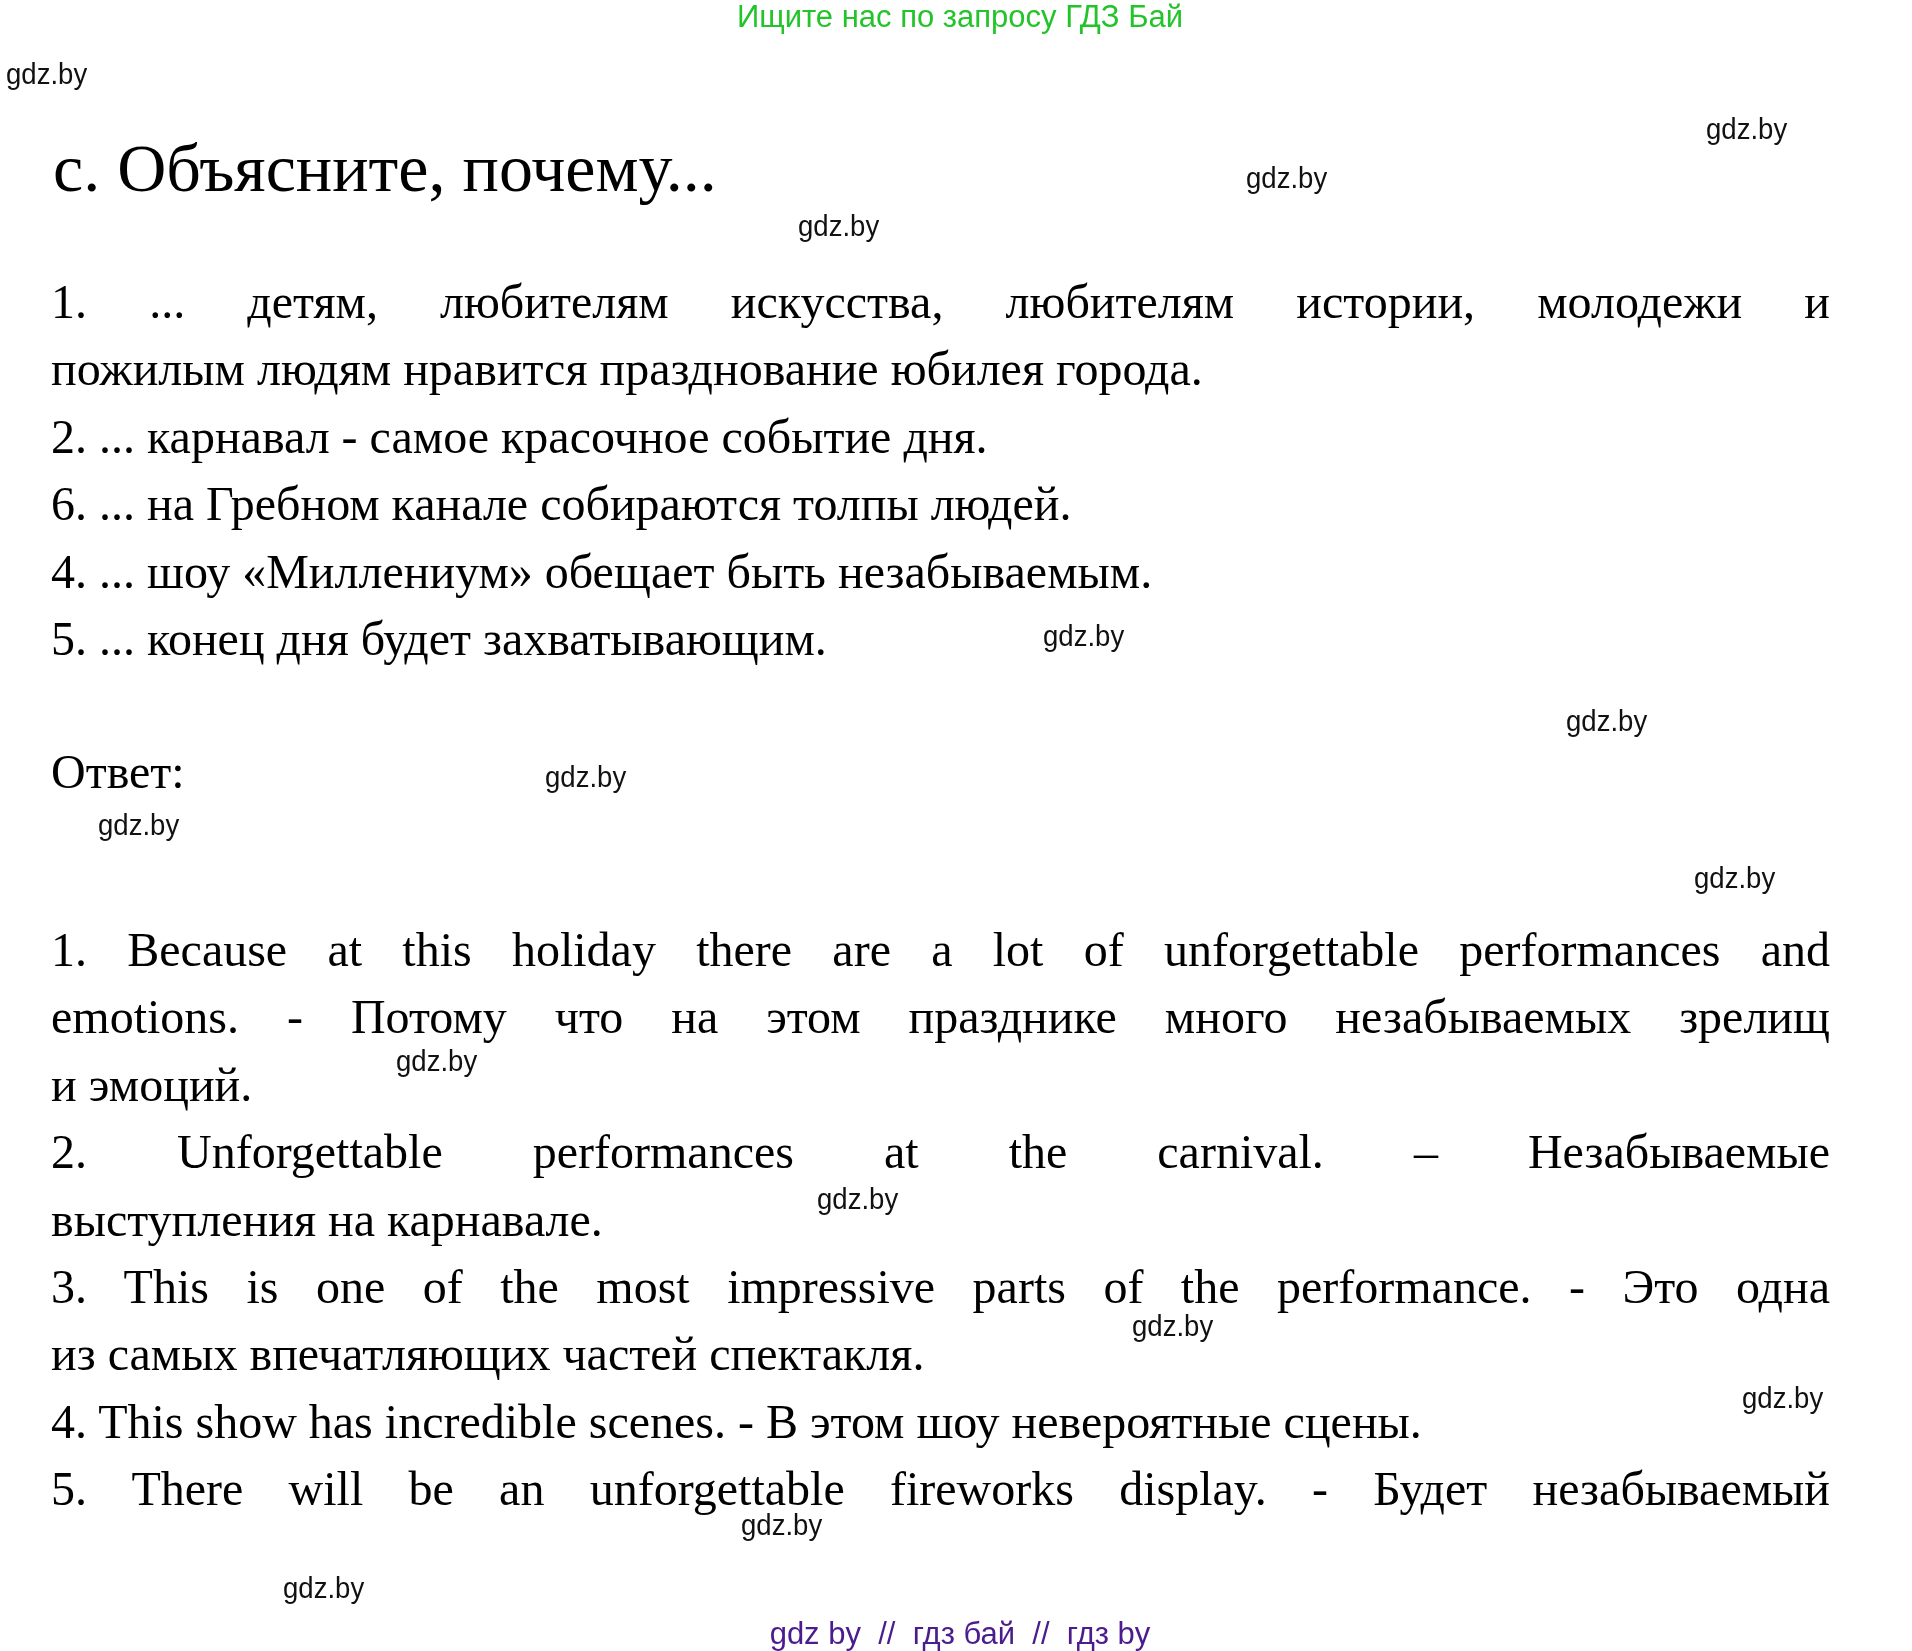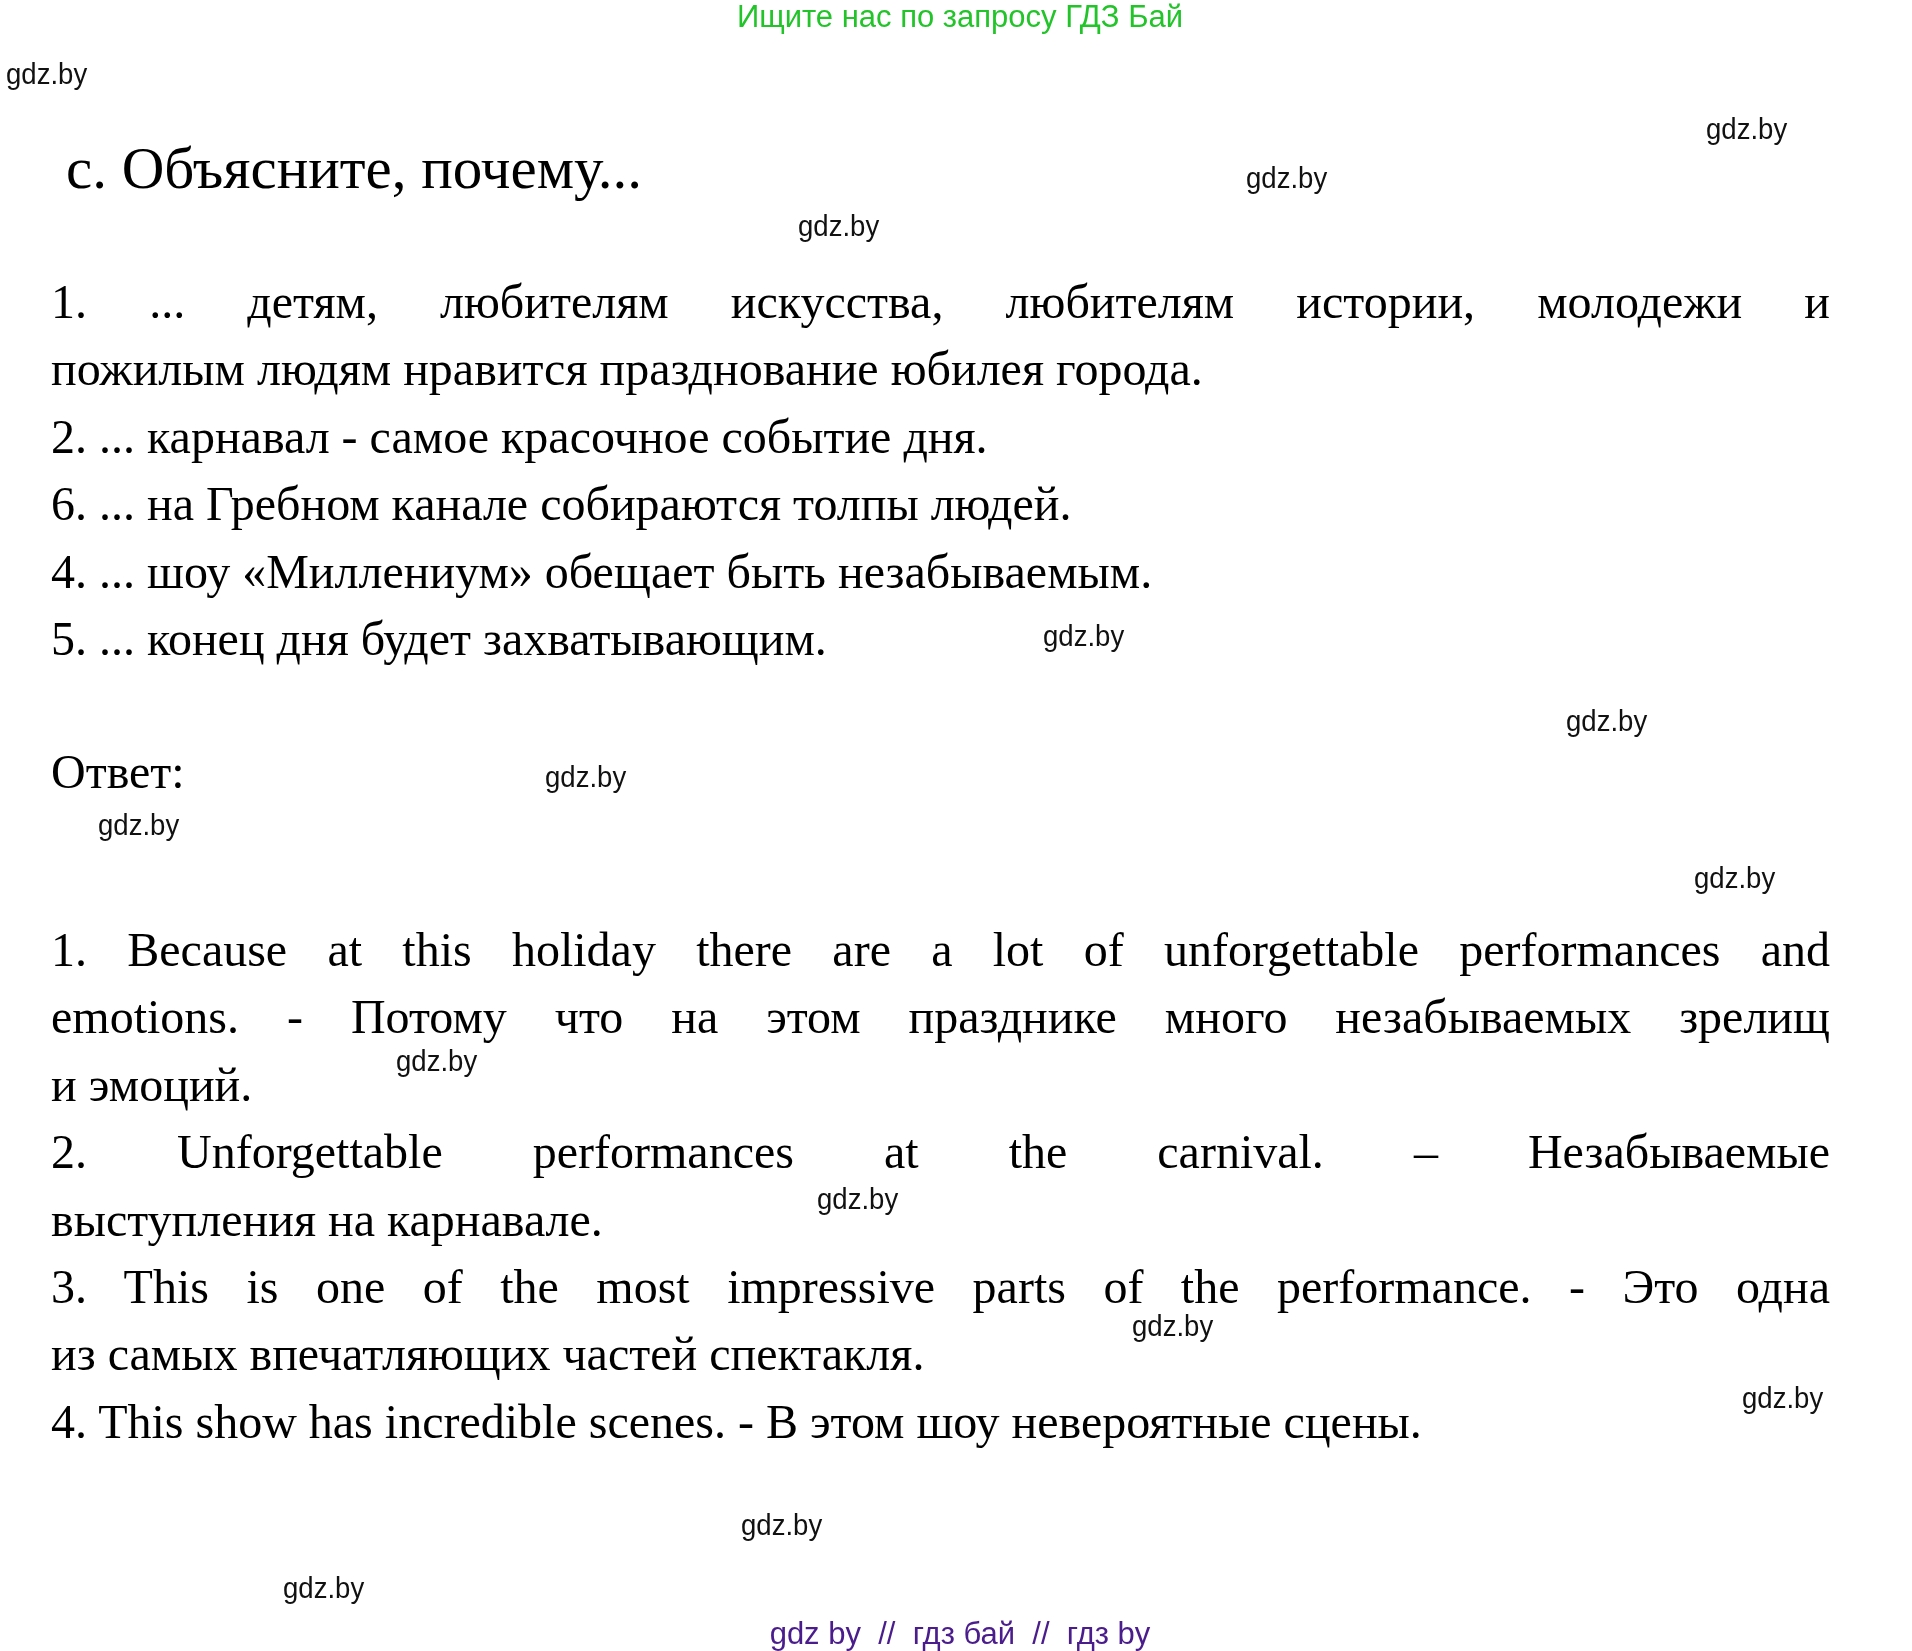--- a/index.html
+++ b/index.html
@@ -68,23 +68,23 @@
     height: 67.4px;
     overflow: visible;
   }
   .line.justify {
     text-align: justify;
     text-align-last: justify;
     white-space: normal;
   }
   .heading {
     position: absolute;
-    left: 66px;
+    left: 53px;
     top: 135px;
-    font-size: 59px;
+    font-size: 68px;
     line-height: 67px;
     white-space: nowrap;
   }
   .answer-label {
     position: absolute;
     left: 51px;
     top: 738px;
     font-size: 48px;
     line-height: 67px;
     white-space: nowrap;
@@ -114,20 +114,21 @@
 
   <div class="block answers">
     <span class="line justify">1. Because at this holiday there are a lot of unforgettable performances and</span>
     <span class="line justify">emotions. - Потому что на этом празднике много незабываемых зрелищ</span>
     <span class="line">и эмоций.</span>
     <span class="line justify">2. Unforgettable performances at the carnival. – Незабываемые</span>
     <span class="line">выступления на карнавале.</span>
     <span class="line justify">3. This is one of the most impressive parts of the performance. - Это одна</span>
     <span class="line">из самых впечатляющих частей спектакля.</span>
     <span class="line">4. This show has incredible scenes. - В этом шоу невероятные сцены.</span>
+    <span class="line justify">5. There will be an unforgettable fireworks display. - Будет незабываемый</span>
   </div>
 
   <div class="watermark" style="left:6px;top:57px">gdz.by</div>
   <div class="watermark" style="left:1706px;top:112px">gdz.by</div>
   <div class="watermark" style="left:1246px;top:161px">gdz.by</div>
   <div class="watermark" style="left:798px;top:209px">gdz.by</div>
   <div class="watermark" style="left:1043px;top:619px">gdz.by</div>
   <div class="watermark" style="left:1566px;top:704px">gdz.by</div>
   <div class="watermark" style="left:545px;top:760px">gdz.by</div>
   <div class="watermark" style="left:98px;top:808px">gdz.by</div>

